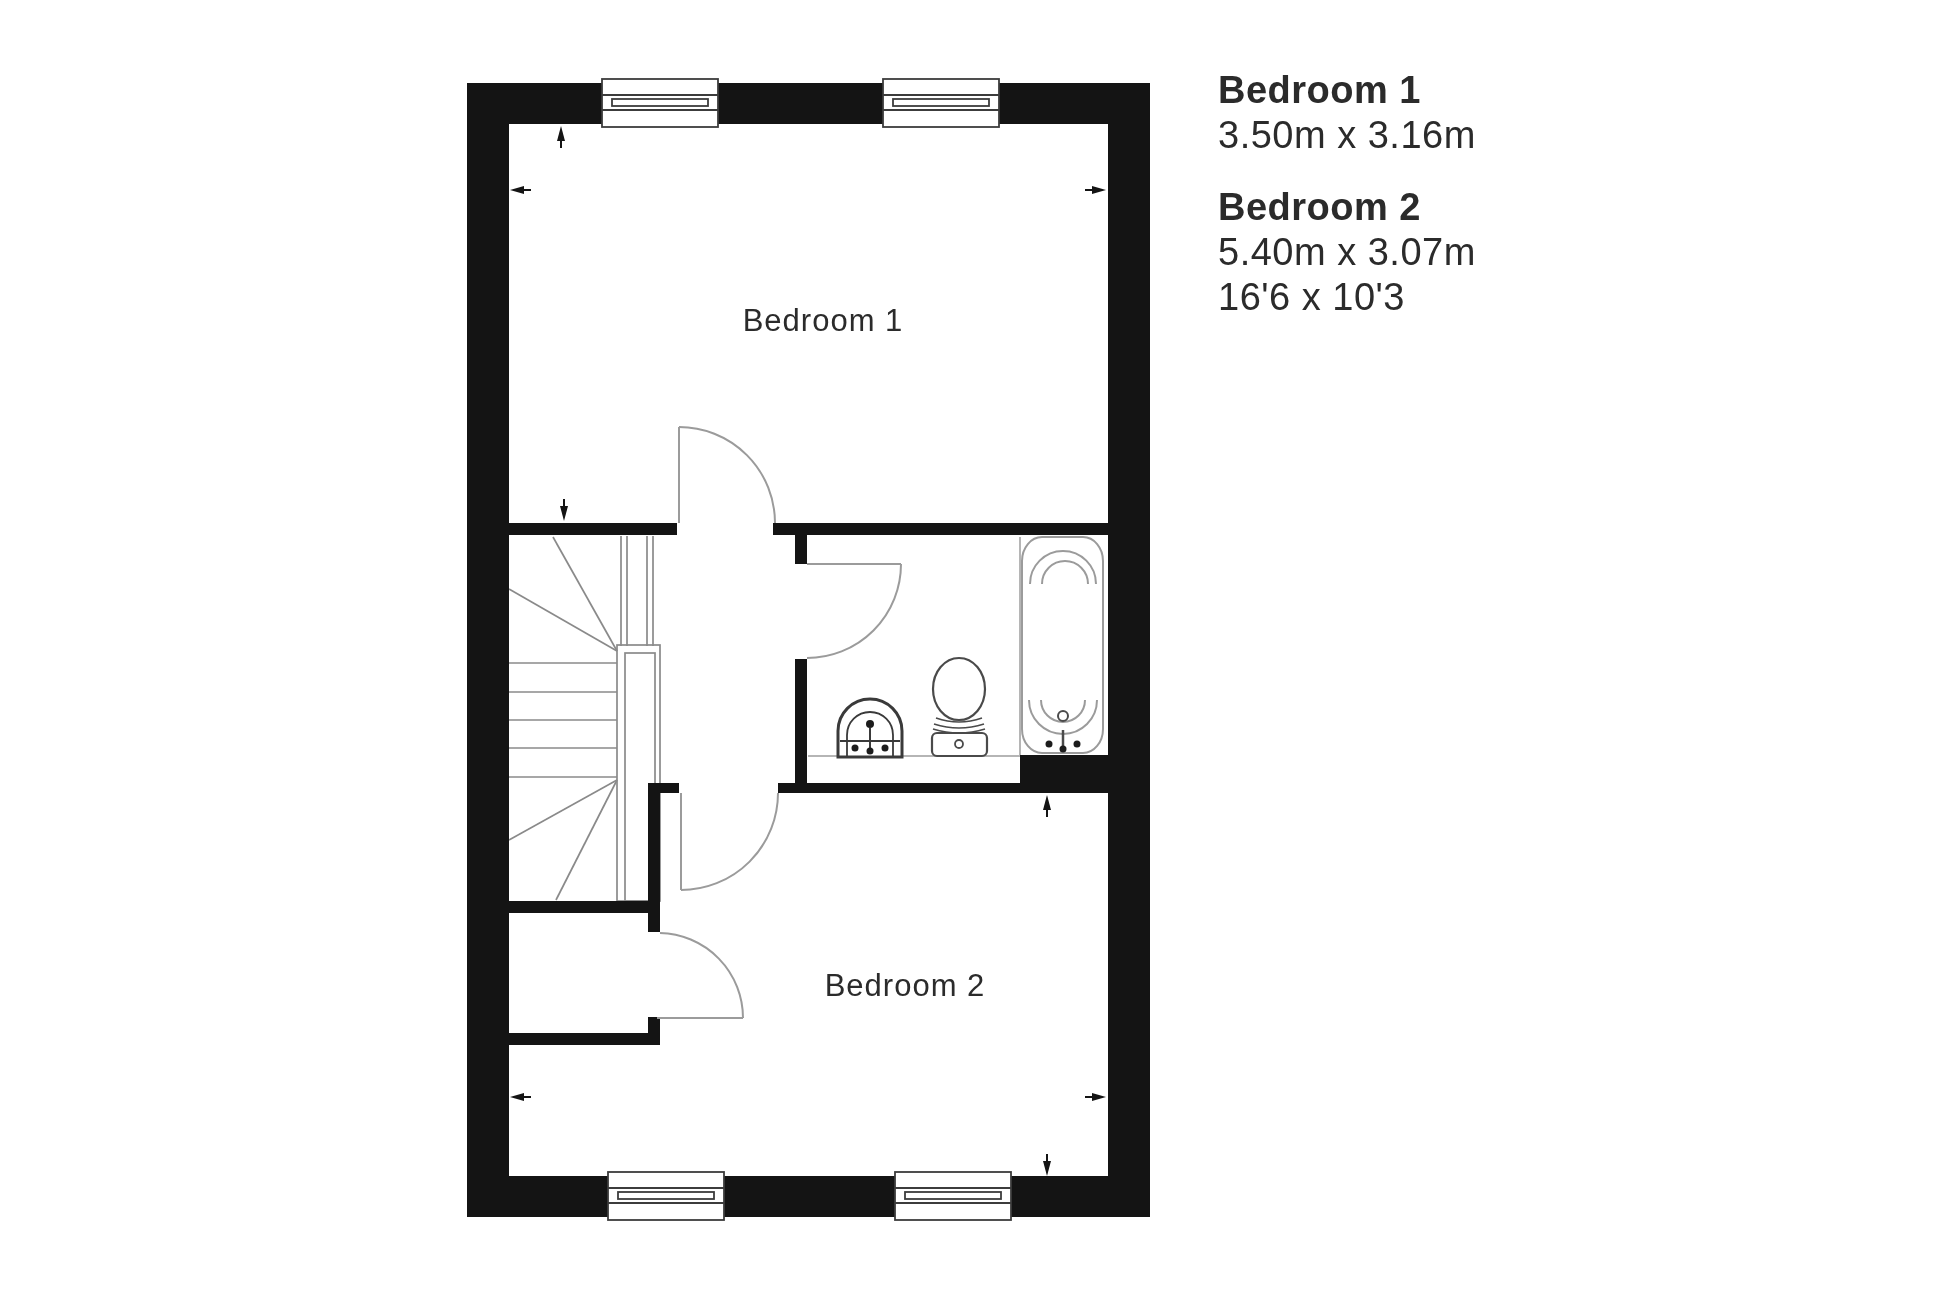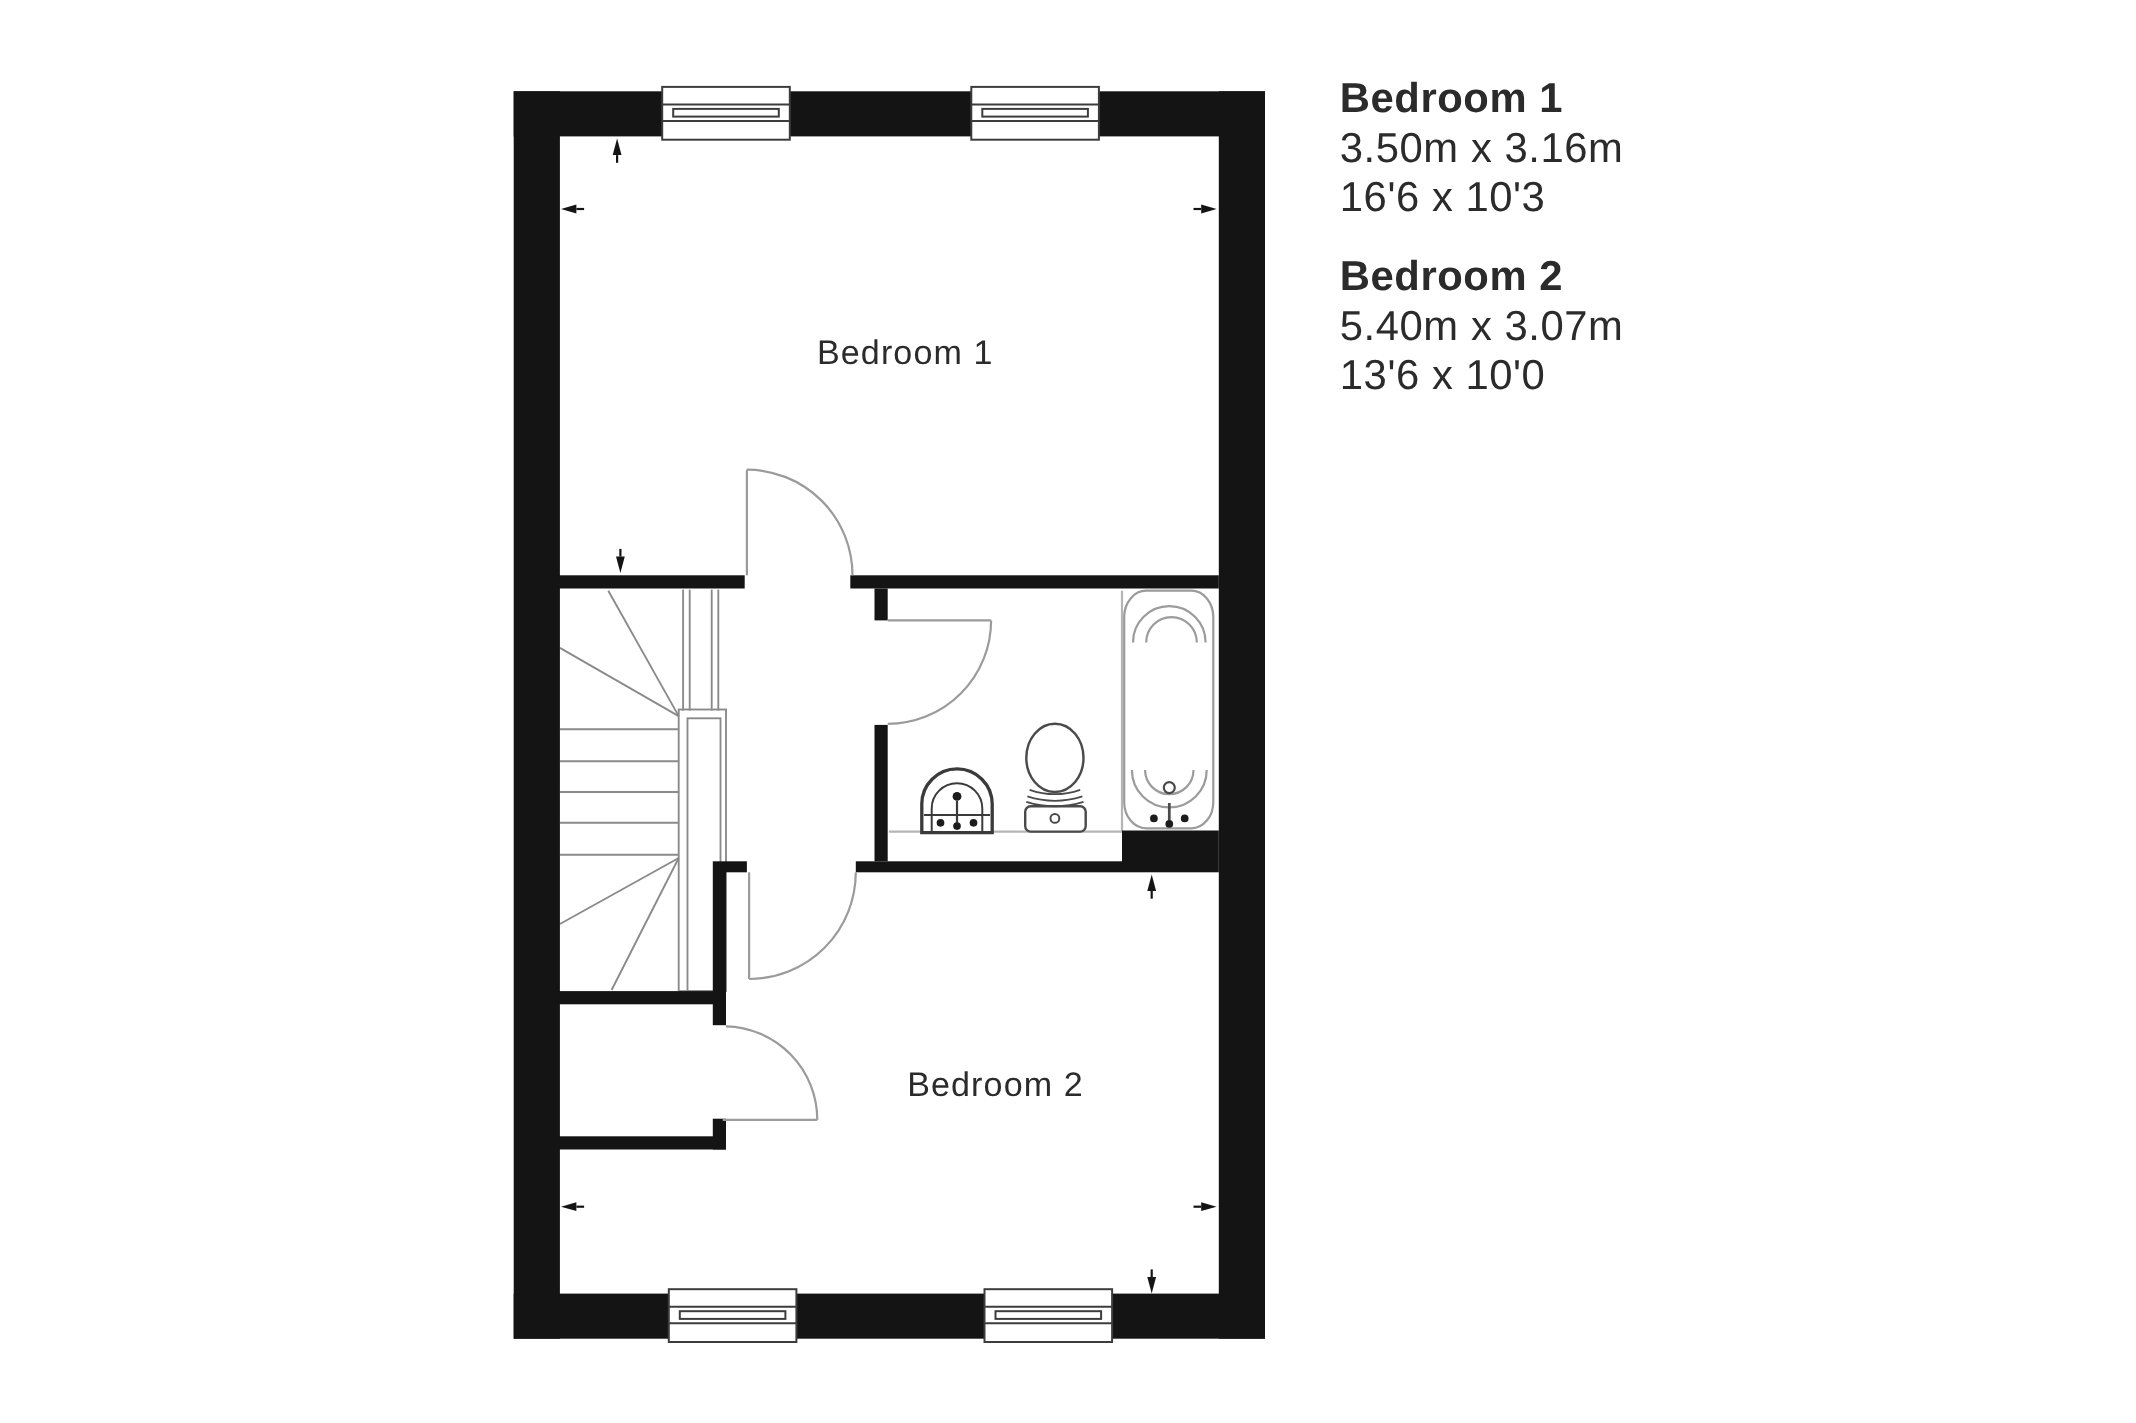--- a/index.html
+++ b/index.html
@@ -229,22 +229,21 @@
   </g>
 
   <text class="room-label" x="823" y="331" text-anchor="middle">Bedroom 1</text>
   <text class="room-label" x="905" y="996" text-anchor="middle">Bedroom 2</text>
 </svg>
 
 <div class="legend">
   <div class="legend-block">
     <div class="legend-title">Bedroom 1</div>
     <div class="legend-line">3.50m x 3.16m</div>
-    <div class="legend-line">16'6 x 10'3</div>
   </div>
   <div class="legend-block">
     <div class="legend-title">Bedroom 2</div>
     <div class="legend-line">5.40m x 3.07m</div>
-    <div class="legend-line">13'6 x 10'0</div>
+    <div class="legend-line">16'6 x 10'3</div>
   </div>
 </div>
 
 </div>
 
 </body></html>

